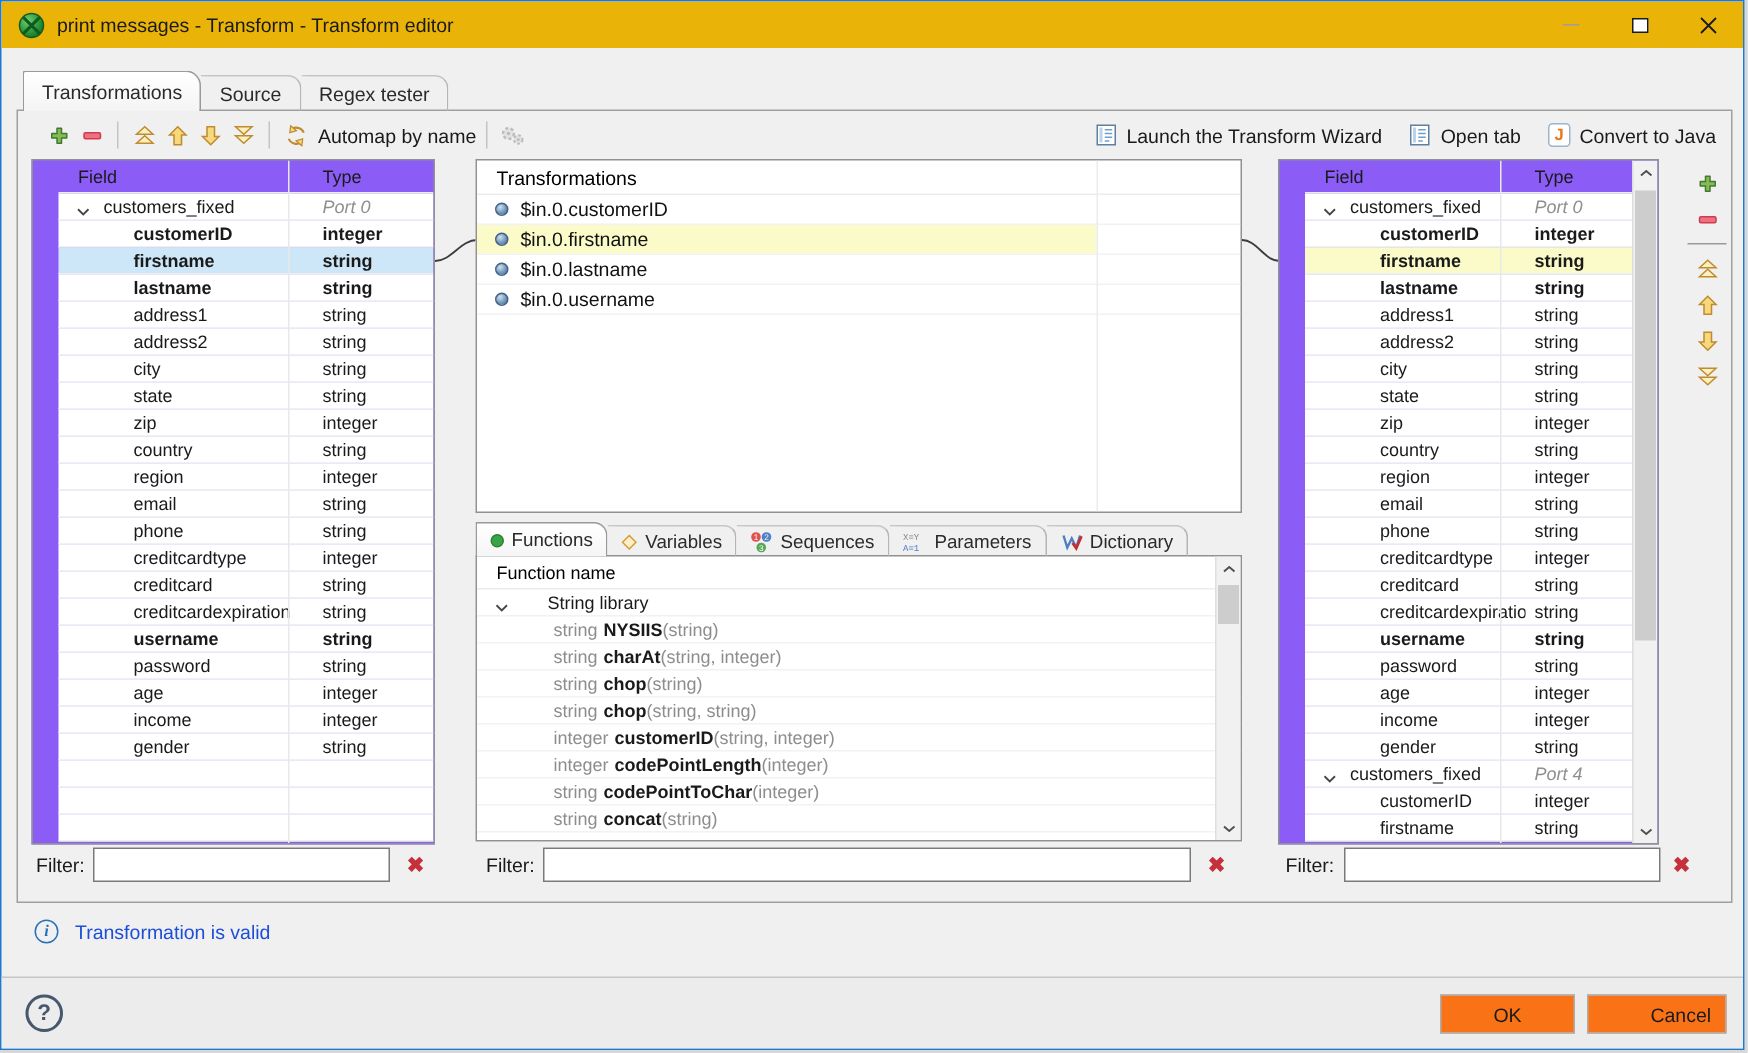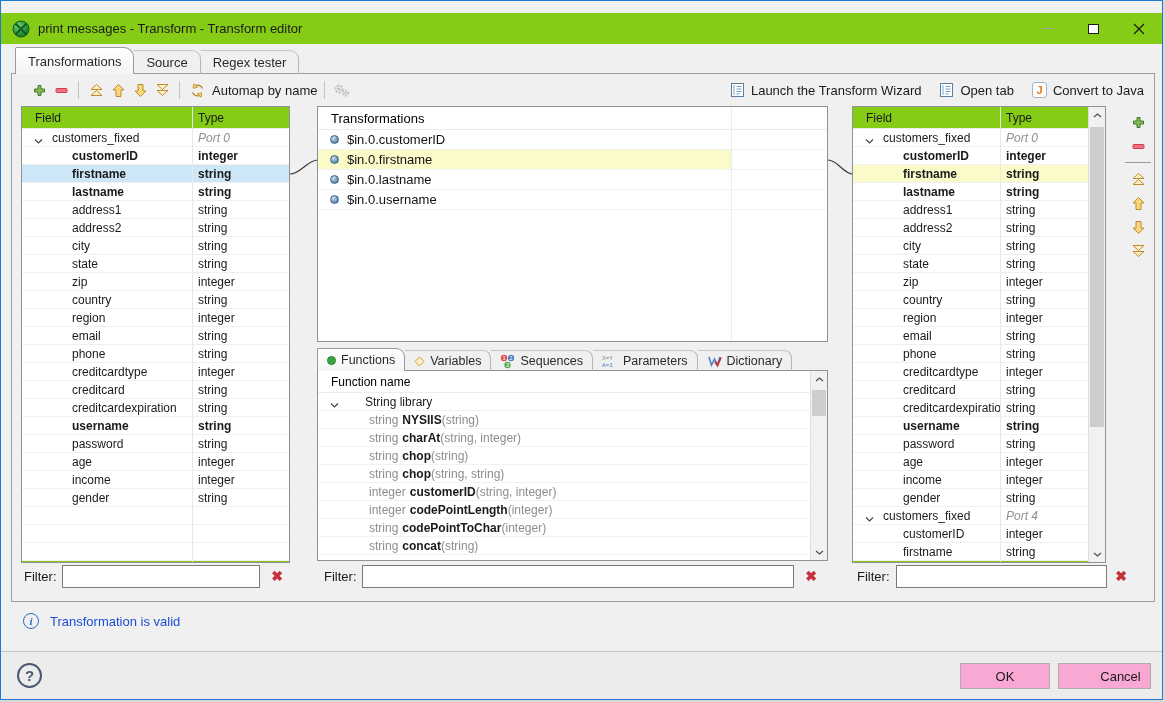--- a/index.html
+++ b/index.html
@@ -1,21 +1,21 @@
 <!DOCTYPE html>
 <html><head>
 <meta charset="utf-8">
 <style>
   * { margin:0; padding:0; box-sizing:border-box; }
   html,body { background:#d8d8d8; font-family:"Liberation Sans", sans-serif; }
   .window { position:relative; width:1163px; height:700px; border:1px solid #1e7ad1;
             background:#f0f0f0; overflow:hidden; font-family:"Liberation Sans", sans-serif; }
 
   
-  .titlebar { position:absolute; left:0; top:12px; right:0; height:31px; background:#84cc16; }
+  .titlebar { position:absolute; left:0; top:0; right:0; height:31px; background:#eab308; }
   .title-icon { position:absolute; left:11px; top:7px; width:18px; height:18px; }
   .title-text { position:absolute; left:37px; top:0; line-height:31px; font-size:13px; color:#1a1a1a; }
   .win-btns { position:absolute; right:0; top:0; height:31px; display:flex; }
   .win-btn { width:46px; height:31px; display:flex; align-items:center; justify-content:center; }
   .min-glyph { width:11px; height:1px; background:#9d9d9d; }
   .max-glyph { width:11px; height:10px; border:1px solid #1a1a1a; background:#fff; }
 
   
   .tabs-row { position:absolute; left:14px; top:46px; height:27px; display:flex; align-items:flex-end; z-index:5; }
   .tab { height:24px; padding:0 12px; display:flex; align-items:center; font-size:13px; color:#2a2a2a;
@@ -33,21 +33,21 @@
   .tbtn { display:flex; align-items:center; justify-content:center; width:22px; height:22px; }
   .tsep { width:1px; height:18px; background:#c3c3c3; margin:0 6px; }
   .tlabel { font-size:13px; color:#1a1a1a; margin-left:4px; }
   .toolbar-right { margin-left:auto; display:flex; align-items:center; gap:18px; }
   .tr-item { display:flex; align-items:center; gap:6px; font-size:13px; color:#1a1a1a; }
   .java-icon { width:15px; height:16px; background:#fff; border:1px solid #9db4cf; border-radius:3px;
                display:inline-flex; align-items:center; justify-content:center;
                font-weight:bold; color:#e87817; font-size:11px; }
 
   
-  .ftable { position:absolute; background:#84cc16; border:1px solid #8f9193; font-size:12px; color:#1a1a1a; overflow:hidden; }
+  .ftable { position:absolute; background:#8b5cf6; border:1px solid #8f9193; font-size:12px; color:#1a1a1a; overflow:hidden;padding-left:17px; }
   .thead { display:flex; height:22px; align-items:center; border-bottom:1px solid #ececec; }
   .thead .hfield { flex:0 0 var(--fcol); padding-left:13px; }
   .thead .htype  { flex:1; padding-left:6px; }
   .tbody { position:relative; }
   .trow { display:flex; height:18px; align-items:center; border-bottom:1px solid #f0f0f0; background:#fff; }
   .trow .cfield { flex:0 0 var(--fcol); padding-left:50px; white-space:nowrap; overflow:hidden; height:100%; display:flex; align-items:center; }
   .trow .ctype  { flex:1; padding-left:6px; white-space:nowrap; overflow:hidden; height:100%; display:flex; align-items:center; }
   .trow.group .cfield { padding-left:30px; position:relative; }
   .trow.group .chev-wrap { position:absolute; left:12px; top:5px; }
   .trow.group .ctype { color:#8f8f8f; font-style:italic; }
@@ -114,21 +114,21 @@
   
   .status-row { position:absolute; left:22px; top:612px; display:flex; align-items:center; gap:11px; }
   .info-icon { width:16px; height:16px; border-radius:50%; border:1.5px solid #2a70ba; color:#2a70ba;
                display:flex; align-items:center; justify-content:center; font-family:"Liberation Serif", serif;
                font-style:italic; font-weight:bold; font-size:11px; }
   .status-text { font-size:13px; color:#1d4ed8; }
   .footer { position:absolute; left:0; right:0; bottom:0; height:48px; background:#ececec; border-top:1px solid #c6c6c6; }
   .help-btn { position:absolute; left:16px; top:11px; width:25px; height:25px; border-radius:50%;
               border:2px solid #47586e; color:#47586e; display:flex; align-items:center; justify-content:center;
               font-size:15px; font-weight:bold; background:transparent; }
-  .btn { position:absolute; top:11px; height:26px; background:#f9a8d4; border:1px solid #adadad;
+  .btn { position:absolute; top:11px; height:26px; background:#f97316; border:1px solid #adadad;
          font-size:13px; color:#1a1a1a; display:flex; align-items:center; justify-content:center; }
   .btn.ok { right:112px; width:90px; }
   .btn.cancel { right:11px; width:93px;padding-left:32px; }
 </style>
 </head>
 <body>
 
 <div class="window">
 
   <div class="titlebar">

